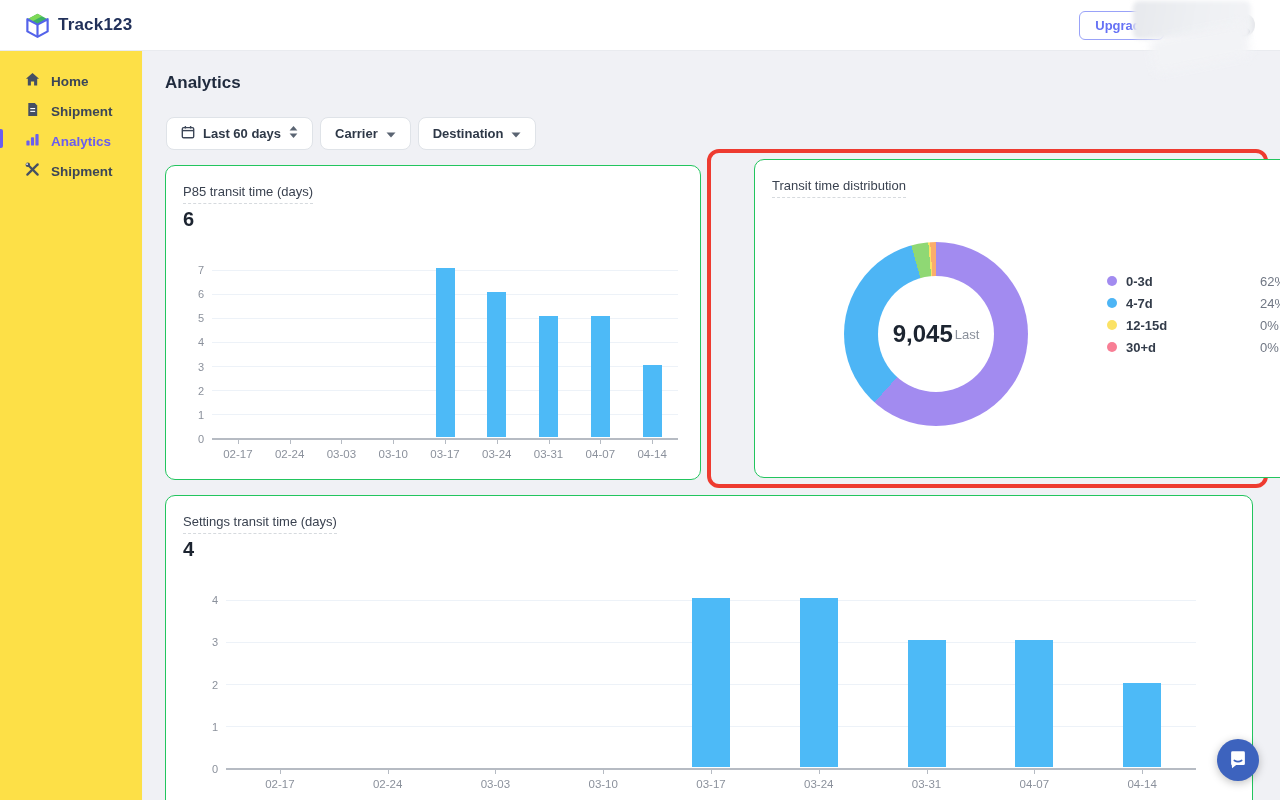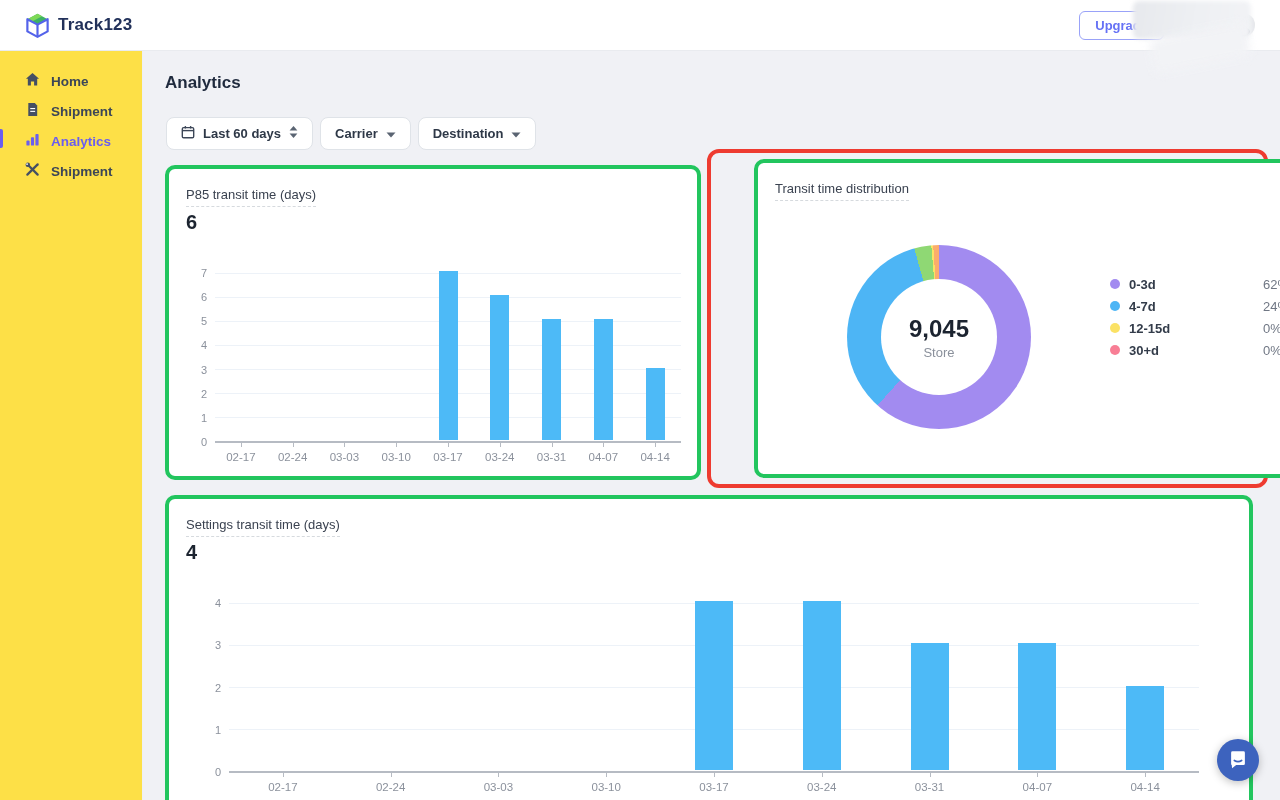--- a/index.html
+++ b/index.html
@@ -58,21 +58,21 @@
   .page-title { position:absolute; left:165px; top:73px; font-size:17px; font-weight:700; color:#1f2a3d; }
   .filters { position:absolute; left:166px; top:117px; display:flex; gap:7px; }
   .filter-btn {
     background:#fff; border:1px solid #dfe3e8; border-radius:8px;
     height:33px; display:flex; align-items:center; gap:8px;
     padding:0 14px; font-family:inherit; font-size:13px; font-weight:600; color:#2e3847;
     cursor:pointer;
   }
   
   .card {
-    position:absolute; background:#fff; border:4px solid #22c55e;
+    position:absolute; background:#fff; border:1px solid #22c55e;
     border-radius:10px;
   }
   .card-p85   { left:165px; top:165px; width:536px; height:315px; }
   .card-dist  { left:754px; top:159px; width:541px; height:319px; z-index:5; }
   .card-avg   { left:165px; top:495px; width:1088px; height:318px; }
   .highlight-border {
     position:absolute; left:707px; top:149px; width:561px; height:339px;
     border:4px solid #ee3b30; border-radius:12px; z-index:4; pointer-events:none;
   }
   .card-title {
@@ -99,21 +99,21 @@
     font-size:11.5px; color:#8b919c;
   }
   
   .donut {
     position:absolute; left:89px; top:82px; width:184px; height:184px;
     border-radius:50%;
   }
   .donut-hole {
     position:absolute; left:34px; top:34px; width:116px; height:116px;
     background:#fff; border-radius:50%;
-    display:flex; flex-direction:column; align-items:center; justify-content:center; gap:2px;
+    display:flex; flex-direction:row; align-items:center; justify-content:center; gap:2px;
   }
   .donut-total { font-size:24px; font-weight:700; color:#1c2430; }
   .donut-total-label { font-size:13px; color:#8a909b; }
   .legend { position:absolute; left:352px; top:110px; width:190px; }
   .legend-row { display:flex; align-items:center; height:22px; cursor:pointer; }
   .legend-dot { width:10px; height:10px; border-radius:50%; flex:0 0 10px; }
   .legend-label { margin-left:9px; width:134px; font-size:13px; font-weight:600; color:#333c4a; }
   .legend-pct { font-size:13px; color:#707784; }
   
   .chat-fab {
@@ -287,21 +287,21 @@
       <div class="xlabel" style="left: 410.111px; top: 178px;">04-14</div>
     </div>
 </section>
 
 <div class="highlight-border"></div>
 <section class="card card-dist">
   <div class="card-title">Transit time distribution</div>
   <div class="donut" id="donut" style="background: conic-gradient(rgb(162, 139, 240) 0deg, rgb(162, 139, 240) 222deg, rgb(77, 181, 245) 222deg, rgb(77, 181, 245) 344.4deg, rgb(143, 216, 116) 344.4deg, rgb(143, 216, 116) 355.2deg, rgb(251, 226, 101) 355.2deg, rgb(251, 226, 101) 356.4deg, rgb(251, 173, 108) 356.4deg, rgb(251, 173, 108) 360deg);">
     <div class="donut-hole">
       <div class="donut-total">9,045</div>
-      <div class="donut-total-label">Store</div>
+      <div class="donut-total-label">Last</div>
     </div>
   </div>
   <div class="legend" id="legend">
     <div class="legend-row">
       <span class="legend-dot" style="background: rgb(162, 139, 240);"></span>
       <span class="legend-label">0-3d</span>
       <span class="legend-pct">62%</span>
     </div>
     <div class="legend-row">
       <span class="legend-dot" style="background: rgb(77, 181, 245);"></span>

